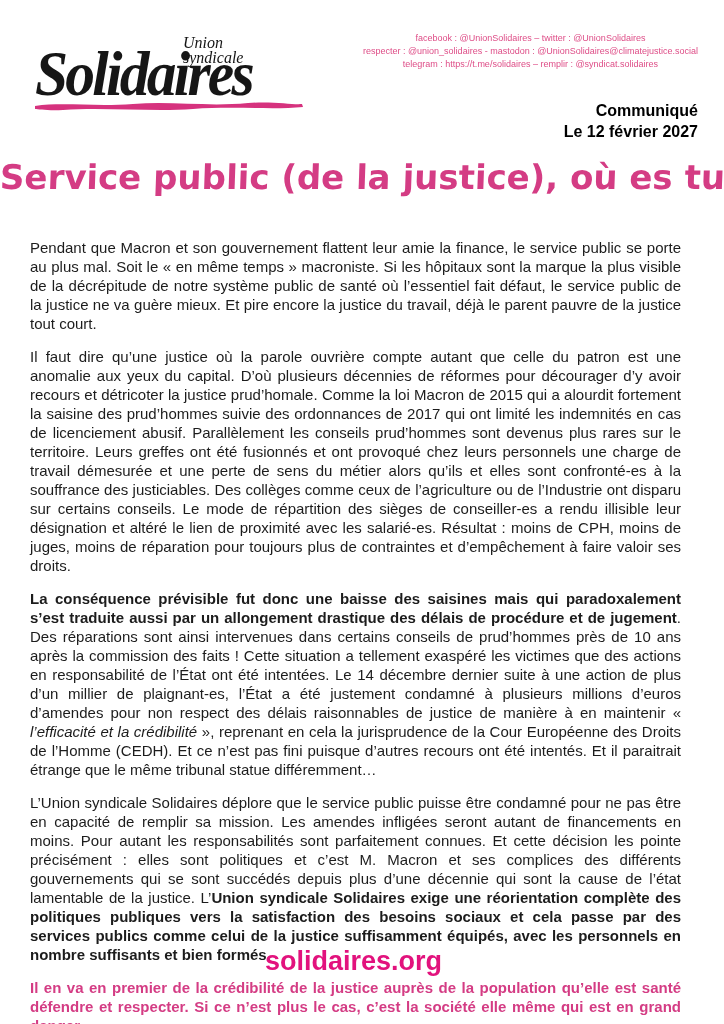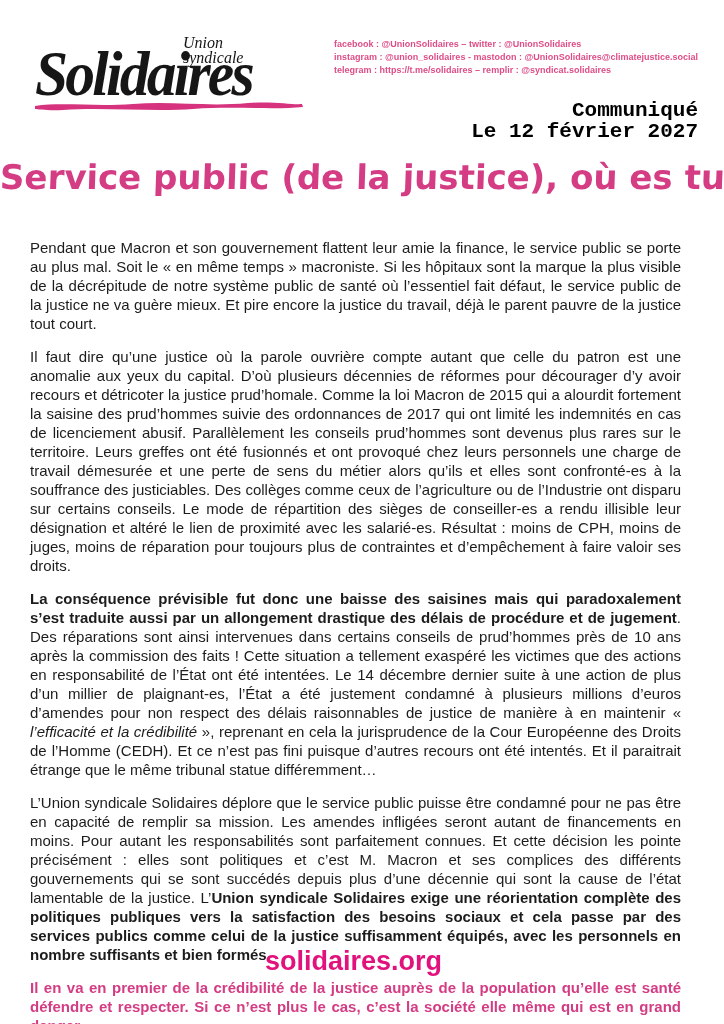--- a/index.html
+++ b/index.html
@@ -23,28 +23,28 @@
     position: absolute; left: 0; top: 18px;
     font-family: "Liberation Serif", serif;
     font-weight: bold; font-size: 64px; line-height: 1;
     color: #161616; letter-spacing: -3px;
     transform: scaleX(0.93); transform-origin: left center;
     white-space: nowrap;
   }
   .logo-underline { position: absolute; left: -2px; top: 75px; width: 272px; height: 14px; }
 
   .social {
-    position: absolute; right: 26px; top: 38px;
-    text-align: left; font-size: 9px; font-weight: bold;
+    position: absolute; right: 26px; top: 32px;
+    text-align: center; font-size: 9px; font-weight: normal;
     color: #de4d87; line-height: 13px; white-space: nowrap;
   }
   .doc-meta {
     position: absolute; right: 26px; top: 100px;
-    text-align: right; font-size: 21px; font-weight: bold;
-    color: #000; line-height: 21px; font-family: Liberation Mono, monospace;
+    text-align: right; font-size: 16px; font-weight: bold;
+    color: #000; line-height: 21px;
   }
 
   
   .title {
     position: absolute; left: 0; right: 0; top: 157px;
     text-align: center;
     font-family: "DejaVu Sans", sans-serif;
     font-size: 34px; font-weight: bold;
     color: #d43c84;
     transform: skewX(-2deg);
@@ -81,21 +81,21 @@
       <div>syndicale</div>
     </div>
     <div class="logo-wordmark">Solidaires</div>
     <svg class="logo-underline" viewBox="0 0 272 14" preserveAspectRatio="none">
       <path d="M2,7 C30,3 62,8 100,5 C140,2 175,8 215,4 C240,2 260,6 269,5 L270,8 C240,11 200,7 160,10 C120,13 70,8 30,11 C15,12 5,10 2,10 Z" fill="#d6327e"></path>
     </svg>
   </div>
 
   <div class="social">
     <div>facebook : @UnionSolidaires – twitter : @UnionSolidaires</div>
-    <div>instagram : @union_solidaires - mastodon : @UnionSolidaires@climatejustice.social</div>
+    <div>respecter : @union_solidaires - mastodon : @UnionSolidaires@climatejustice.social</div>
     <div>telegram : https://t.me/solidaires – remplir : @syndicat.solidaires</div>
   </div>
 
   <div class="doc-meta">
     <div>Communiqué</div>
     <div>Le 12 février 2027</div>
   </div>
 
   <div class="title">Service public (de la justice), où es tu ?</div>
 

